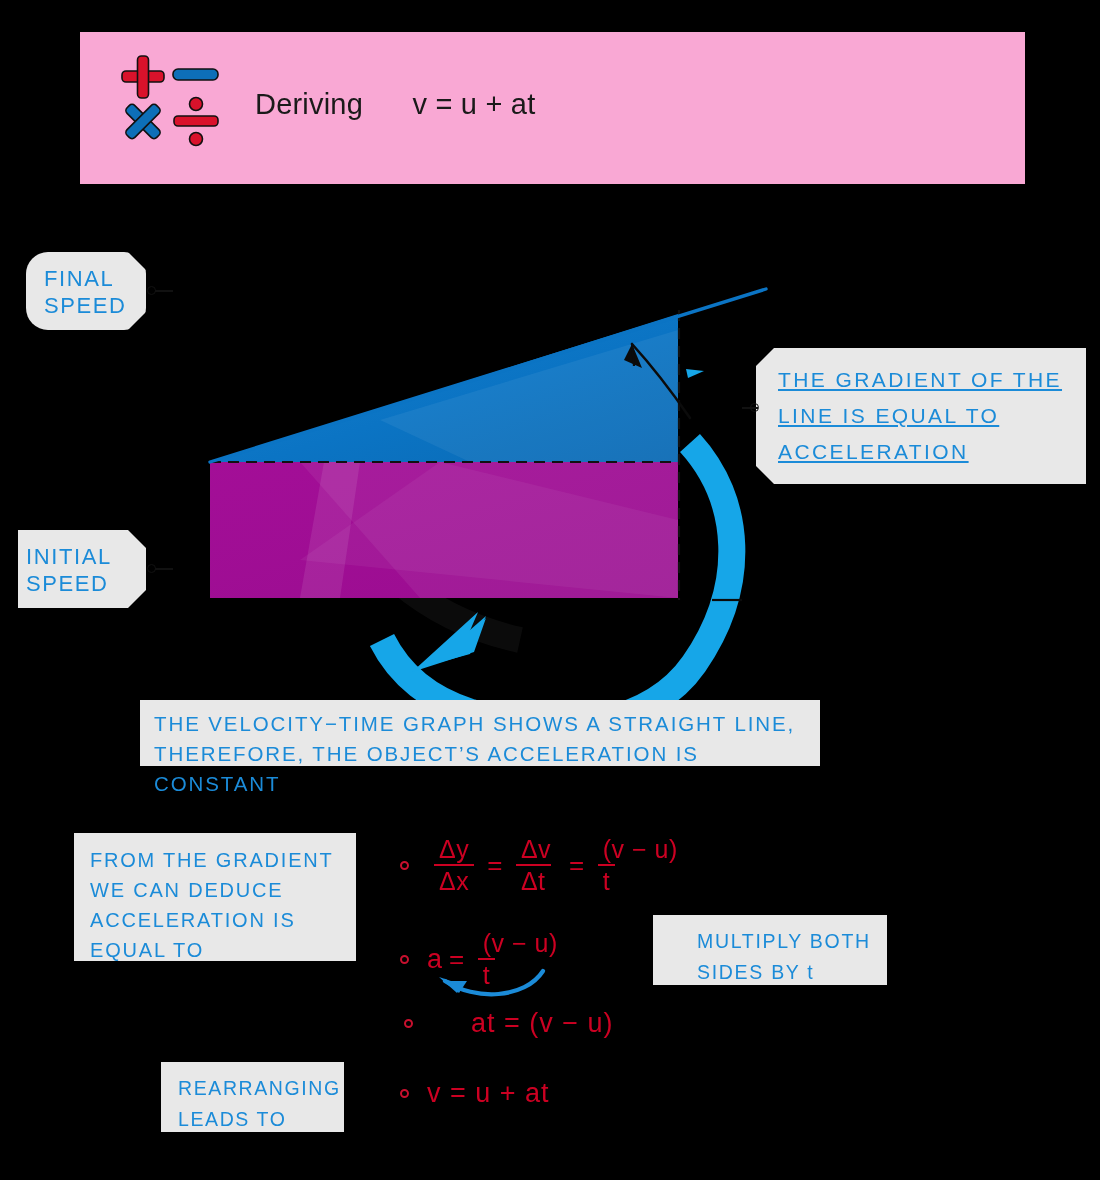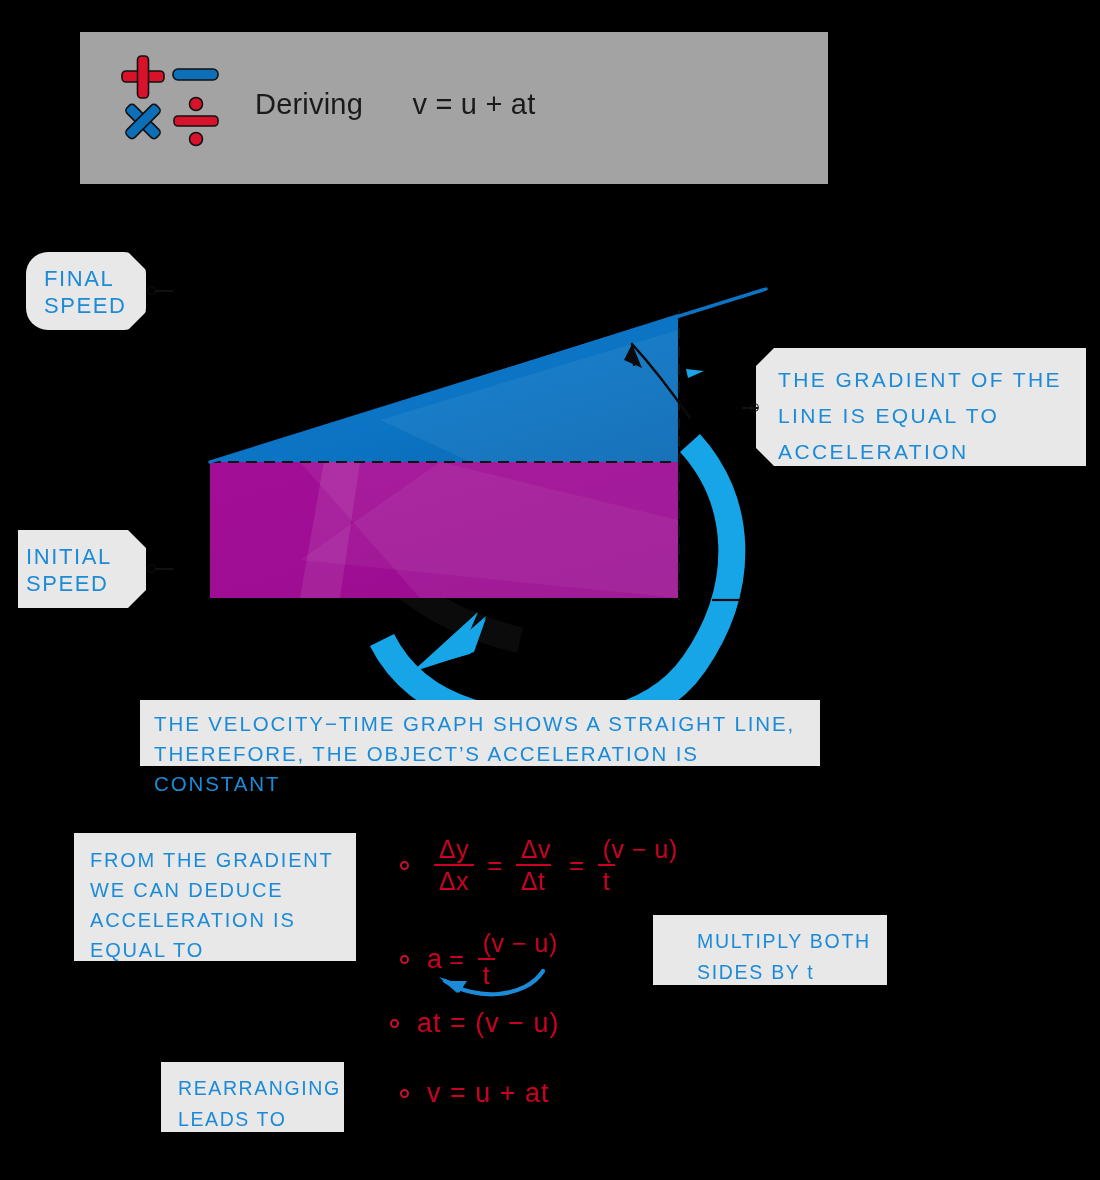--- a/index.html
+++ b/index.html
@@ -16,23 +16,23 @@
     height: 1180px;
     background: #000000;
     overflow: hidden;
   }
 
   
   .header-banner {
     position: absolute;
     left: 80px;
     top: 32px;
-    width: 748px;
+    width: 945px;
     height: 152px;
-    background: #a3a3a3;
+    background: #f9a8d4;
     box-sizing: border-box;
   }
   .header-icon {
     position: absolute;
     left: 38px;
     top: 22px;
     width: 110px;
     height: 105px;
   }
   .header-title {
@@ -100,25 +100,26 @@
     width: 128px;
     height: 78px;
     padding: 13px 0 0 8px;
     font-size: 22px;
     line-height: 27px;
   }
   #tag-gradient {
     left: 756px;
     top: 348px;
     width: 330px;
-    height: 118px;
+    height: 136px;
     padding: 14px 0 0 22px;
     font-size: 21px;
     line-height: 36px;
     letter-spacing: 2.4px;
+    text-decoration: underline;
   }
 
   .plainbox {
     position: absolute;
     background: #e8e8e8;
     color: #1b8bd8;
     font-family: Liberation Sans, sans-serif;
     box-sizing: border-box;
   }
   #box-vt-graph {
@@ -222,21 +223,21 @@
     margin: 0 6px;
     font-size: 26px;
   }
   .eq-plain {
     font-size: 27px;
     letter-spacing: 1px;
   }
 
   #eq-1 { left: 400px; top: 836px; }
   #eq-2 { left: 400px; top: 930px; }
-  #eq-3 { left: 390px; top: 1008px; }
+  #eq-3 { left: 404px; top: 1008px; gap: 40px; }
   #eq-4 { left: 400px; top: 1078px; }
 
   #eq-arrow-svg {
     position: absolute;
     left: 415px;
     top: 955px;
     width: 140px;
     height: 46px;
     pointer-events: none;
   }

